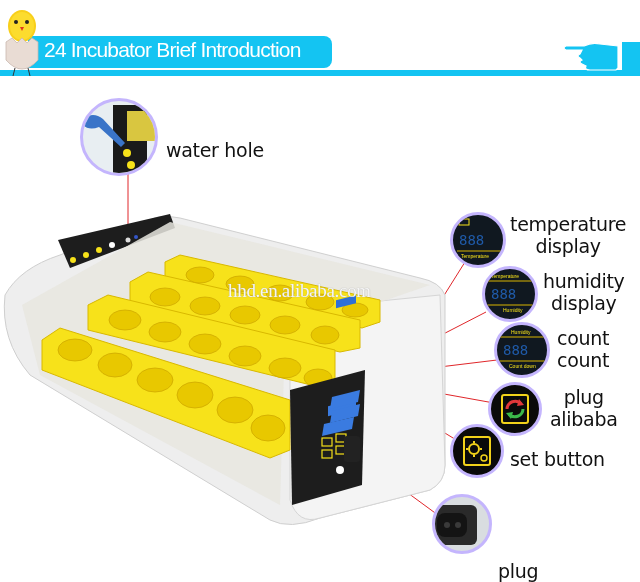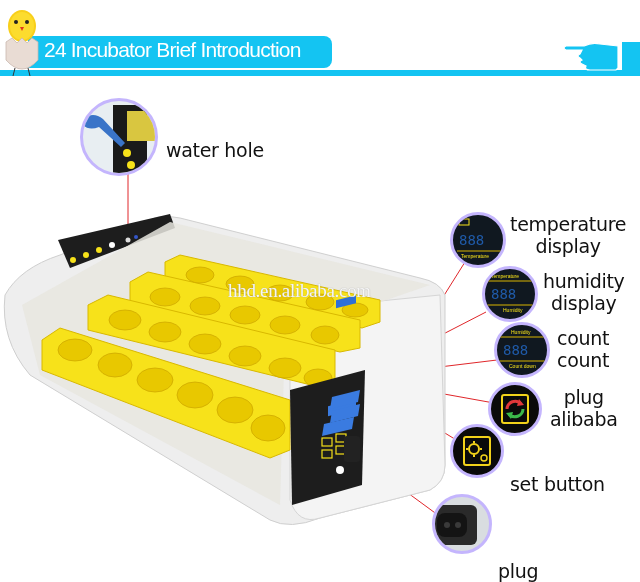--- a/index.html
+++ b/index.html
@@ -209,21 +209,21 @@
     <circle cx="21" cy="22" r="5" fill="none" stroke="#f2d21a" stroke-width="2"></circle>
     <g stroke="#f2d21a" stroke-width="2">
       <line x1="21" y1="14" x2="21" y2="16"></line>
         <line x1="21" y1="28" x2="21" y2="30"></line>
       <line x1="13" y1="22" x2="15" y2="22"></line>
         <line x1="27" y1="22" x2="29" y2="22"></line>
     </g>
     <circle cx="31" cy="31" r="3" fill="none" stroke="#f2d21a" stroke-width="1.5"></circle>
   </svg>
 </div>
-<div class="callout-label" style="left:510px;top:448px;margin-top:25px;">set button</div>
+<div class="callout-label" style="left:510px;top:448px;">set button</div>
 
 <div class="callout" style="left:432px;top:494px;width:60px;height:60px;background:#d9dde0;">
   <svg width="54" height="54" viewBox="0 0 54 54">
     <rect x="-6" y="8" width="48" height="40" rx="6" fill="#2a2a2a"></rect>
     <rect x="2" y="16" width="30" height="24" rx="8" fill="#141414"></rect>
     <circle cx="12" cy="28" r="3" fill="#3a3a3a"></circle>
     <circle cx="23" cy="28" r="3" fill="#3a3a3a"></circle>
   </svg>
 </div>
 <div class="callout-label" style="left:498px;top:516px;margin-top:44px;">plug</div>

